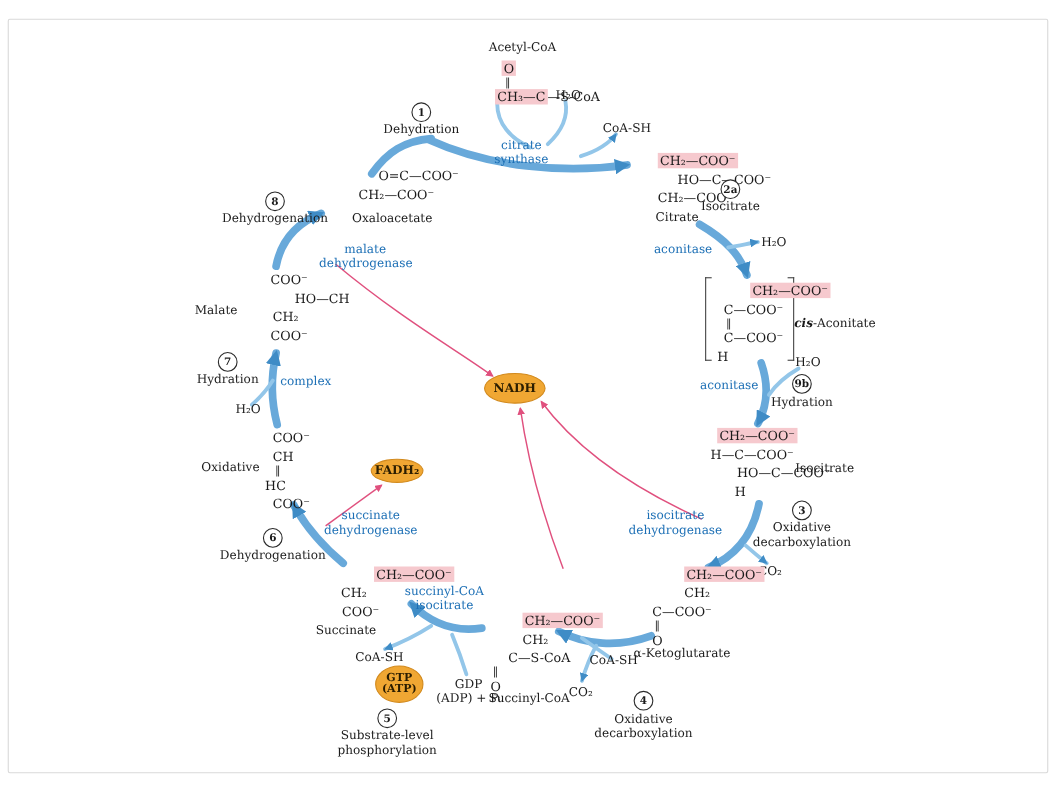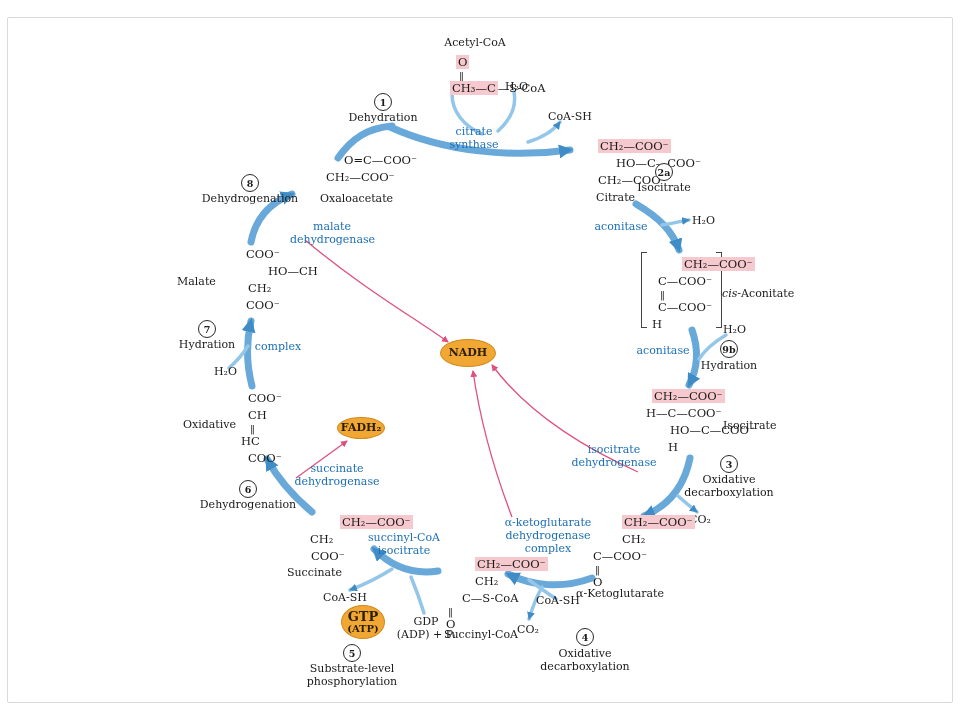--- a/index.html
+++ b/index.html
@@ -26,21 +26,21 @@
   .enzyme { position:absolute; font-size:11px; line-height:1.18; color:var(--enzyme-blue,#1c6fb5); text-align:center; }
   .steplabel { position:absolute; font-size:11px; line-height:1.18; color:#1a1a1a; text-align:center; }
   .stepnum { position:absolute; width:18px; height:18px; border:1.2px solid #2a2a2a; border-radius:50%;
     font-size:9.5px; font-weight:bold; display:flex; align-items:center; justify-content:center;
     background:#fff; color:#1a1a1a; }
   .oval { position:absolute; background:var(--cofactor-orange,#f0a733); border:1px solid var(--cofactor-border,#d28a1e);
     border-radius:50%; display:flex; flex-direction:column; align-items:center; justify-content:center;
     font-size:11px; font-weight:bold; color:#2b1d00; text-align:center; line-height:1.05; }
   .bracket { position:absolute; width:6px; border:1.5px solid #444; }
   .bl { border-right:none; } .br { border-left:none; }
-  .it { font-style:italic; }
+  .it { font-style:italic;font-weight:bold; }
 </style>
 </head>
 <body>
 
 <div class="canvas">
   <div class="slide-frame"></div>
 
   <svg class="arrows" width="960" height="720" viewBox="0 0 960 720">
     <defs>
       <marker id="mb" markerUnits="userSpaceOnUse" markerWidth="16" markerHeight="14" refX="11" refY="7" orient="auto">
@@ -134,49 +134,48 @@
   <div class="struct" style="left:638px;top:388px">
     <div class="formula" style="margin-left:14px"><span class="hl">CH₂—COO⁻</span></div>
     <div class="formula" style="margin-left:8px">H—C—COO⁻</div>
     <div class="formula">HO—C—COO⁻</div>
     <div class="formula" style="margin-left:30px">H</div>
   </div>
   <div class="lbl" style="left:723px;top:419px">Isocitrate</div>
 
   <div class="stepnum" style="left:720px;top:455px">3</div>
   <div class="steplabel" style="left:683px;top:474px;width:92px">Oxidative decarboxylation</div>
-  <div class="enzyme" style="left:570px;top:444px;width:88px">isocitrate dehydrogenase</div>
+  <div class="enzyme" style="left:570px;top:463px;width:88px">isocitrate dehydrogenase</div>
   <div class="smol" style="left:689px;top:513px">CO₂</div>
 
   <div class="struct" style="left:590px;top:514px">
     <div class="formula"><span class="hl">CH₂—COO⁻</span></div>
     <div class="formula">CH₂</div>
     <div class="formula" style="margin-left:3px">C—COO⁻</div>
     <div class="formula dbond" style="margin-left:5px">‖</div>
     <div class="formula" style="margin-left:3px">O</div>
   </div>
   <div class="lbl" style="left:576px;top:587px">α-Ketoglutarate</div>
 
   <div class="stepnum" style="left:576px;top:628px">4</div>
   <div class="steplabel" style="left:539px;top:648px;width:92px">Oxidative decarboxylation</div>
-  <div class="enzyme" style="left:504px;top:517px;width:88px">α-ketoglutarate dehydrogenase complex</div>
   <div class="smol" style="left:536px;top:594px">CoA-SH</div>
   <div class="smol" style="left:517px;top:623px">CO₂</div>
 
   <div class="struct" style="left:443px;top:556px">
     <div class="formula"><span class="hl">CH₂—COO⁻</span></div>
     <div class="formula">CH₂</div>
     <div class="formula" style="margin-left:19px">C—S-CoA</div>
     <div class="formula dbond" style="margin-left:5px">‖</div>
     <div class="formula" style="margin-left:3px">O</div>
   </div>
   <div class="lbl" style="left:444px;top:628px">Succinyl-CoA</div>
   <div class="smol center" style="left:396px;top:615px;width:60px">GDP (ADP) + Pᵢ</div>
   <div class="oval" style="left:341px;top:605px;width:44px;height:34px">
-    <span style="font-size:13px">GTP</span>
+    <span style="font-size:10px">GTP</span>
     <span style="font-size:10px">(ATP)</span>
   </div>
 
   <div class="stepnum" style="left:343px;top:644px">5</div>
   <div class="steplabel" style="left:300px;top:663px;width:104px">Substrate-level phosphorylation</div>
   <div class="enzyme" style="left:364px;top:532px;width:80px">succinyl-CoA isocitrate</div>
   <div class="smol" style="left:323px;top:591px">CoA-SH</div>
 
   <div class="struct" style="left:308px;top:514px">
     <div class="formula"><span class="hl">CH₂—COO⁻</span></div>

